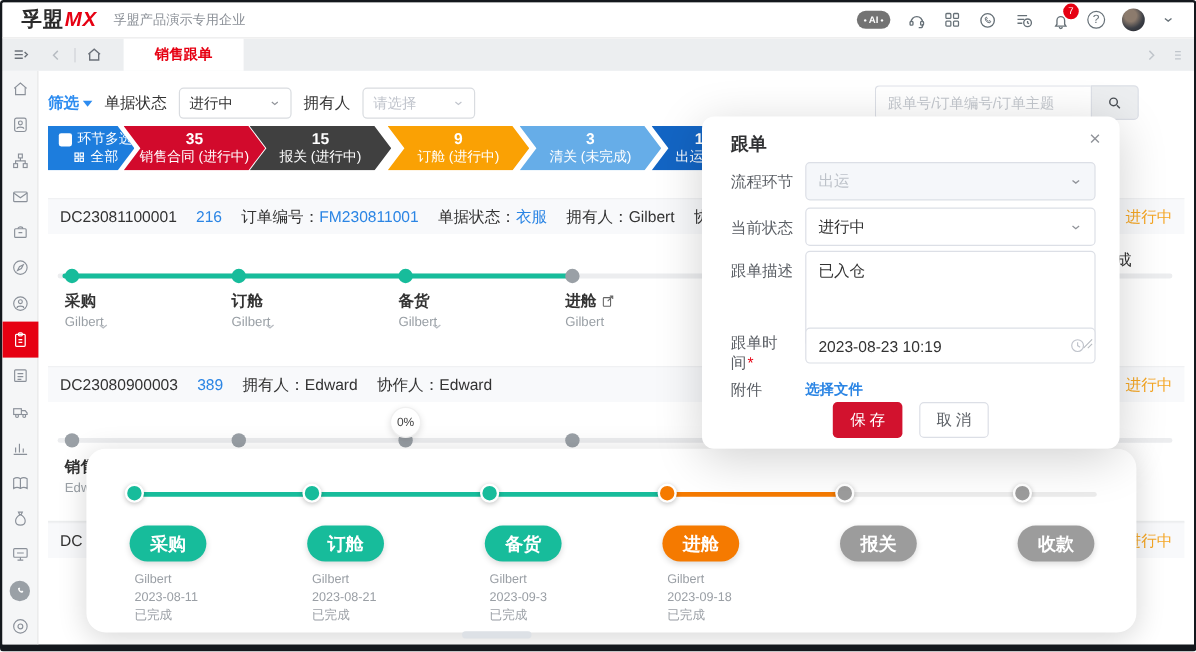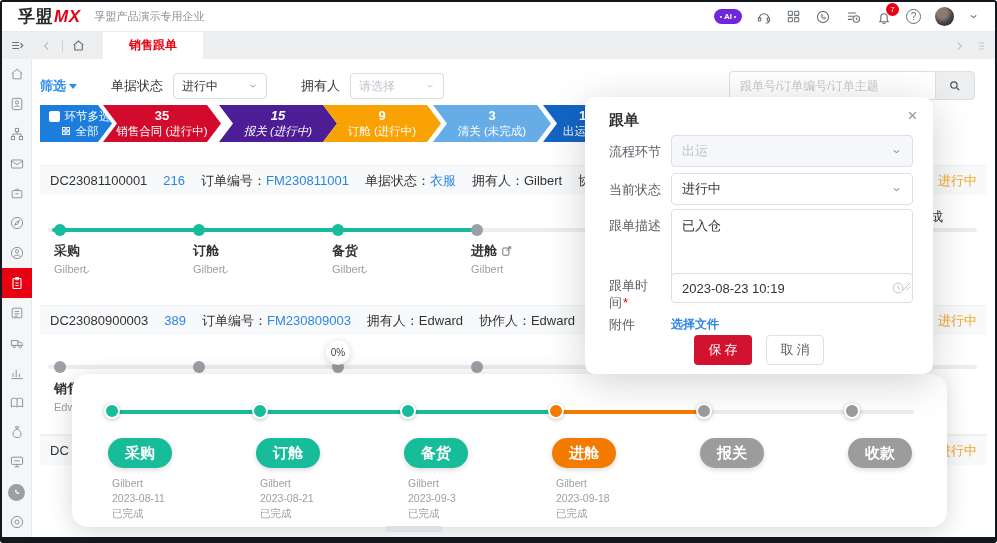--- a/index.html
+++ b/index.html
@@ -7,21 +7,21 @@
 .frame{position:relative;width:997px;height:543px;border:2px solid #14181d;border-bottom-width:6px;border-radius:3px;overflow:hidden;background:#fff}
 svg{display:block}
 
 
 .header{position:absolute;top:0;left:0;right:0;height:30px;background:#fff;border-bottom:1px solid #ececec;display:flex;align-items:center;padding:0 16px;z-index:6}
 .logo{font-size:17px;font-weight:bold;color:#2b2b2b;letter-spacing:.5px;white-space:nowrap}
 .logo-mx{color:#e60012;font-style:italic;margin-left:1px}
 .company{font-size:11px;color:#8a8f96;margin-left:14px}
 .header-icons{margin-left:auto;display:flex;align-items:center;gap:14px}
 .hicon{color:#667077;display:flex;align-items:center;justify-content:center;cursor:pointer}
-.ai-pill{min-width:28px;height:15px;background:#6d28d9;border-radius:8px;color:#fff;font-size:8px;font-weight:bold;display:flex;align-items:center;justify-content:center;gap:2px;padding:0 4px}
+.ai-pill{min-width:28px;height:15px;background:#737373;border-radius:8px;color:#fff;font-size:8px;font-weight:bold;display:flex;align-items:center;justify-content:center;gap:2px;padding:0 4px}
 .ai-dot{width:2px;height:2px;border-radius:50%;background:#fff}
 .bell-wrap{position:relative}
 .badge{position:absolute;top:-6px;right:-7px;background:#e60012;color:#fff;font-size:8px;min-width:13px;height:13px;border-radius:7px;display:flex;align-items:center;justify-content:center;padding:0 3px}
 .help-circle{width:15px;height:15px;border:1.3px solid #667077;border-radius:50%;font-size:10px;color:#667077;display:flex;align-items:center;justify-content:center}
 .avatar{width:19px;height:19px;border-radius:50%;background:radial-gradient(circle at 38% 32%,#8c7b6d 0 28%,#3c3f46 60%,#23252a)}
 
 
 .tabbar{position:absolute;top:30px;left:0;right:0;height:27px;background:#eceef0;display:flex;align-items:center;z-index:5}
 .tb-btn{width:30px;height:27px;display:flex;align-items:center;justify-content:center;color:#6b7179;cursor:pointer}
 .tb-sep{width:1px;height:12px;background:#cfd3d8}
@@ -31,24 +31,24 @@
 
 .sidebar{position:absolute;top:57px;left:0;width:30px;bottom:0;background:#f5f6f7;border-right:1px solid #e9e9e9;display:flex;flex-direction:column;align-items:center;z-index:4}
 .side-icon{width:30px;height:31px;display:flex;align-items:center;justify-content:center;color:#8a9099;cursor:pointer}
 .side-icon.active{background:#e60012;color:#fff}
 .wa-circle{width:17px;height:17px;border-radius:50%;background:#9aa0a6;display:flex;align-items:center;justify-content:center}
 
 
 .filter-bar{position:absolute;top:70px;left:38px;height:28px;display:flex;align-items:center;gap:10px;z-index:1}
 .filter-link{color:#2d8cf0;font-size:13px;font-weight:bold;display:flex;align-items:center;gap:3px;cursor:pointer}
 .caret-down{width:0;height:0;border-left:4px solid transparent;border-right:4px solid transparent;border-top:5px solid #2d8cf0}
-.f-label{font-size:13px;color:#333;margin-left:24px}
+.f-label{font-size:13px;color:#333;margin-left:0}
 .f-select{width:94px;height:26px;border:1px solid #d9dce0;border-radius:4px;background:#fff;display:flex;align-items:center;justify-content:space-between;padding:0 8px;font-size:12px;color:#333;cursor:pointer}
 .f-select .ph{color:#c0c4cc}
-.search-box{position:absolute;top:69px;left:727px;width:246px;height:29px;display:flex;z-index:1}
+.search-box{position:absolute;top:69px;left:727px;width:220px;height:29px;display:flex;z-index:1}
 .search-input{flex:1;height:29px;border:1px solid #dcdfe6;border-right:none;border-radius:4px 0 0 4px;padding:0 10px;font-size:12px;color:#333;outline:none;font-family:"Liberation Sans",sans-serif}
 .search-input::placeholder{color:#c3c7cd}
 .search-btn{width:40px;height:29px;background:#eceef0;border:1px solid #dcdfe6;border-radius:0 4px 4px 0;display:flex;align-items:center;justify-content:center;cursor:pointer;color:#4a4f55}
 
 
 .funnel-seg{position:absolute;top:103px;height:37px;color:#fff;display:flex;flex-direction:column;justify-content:center;align-items:center;line-height:1.3;z-index:1;clip-path:polygon(0 0,calc(100% - 14px) 0,100% 50%,calc(100% - 14px) 100%,0 100%,14px 50%);cursor:pointer}
 .funnel-seg.first{clip-path:polygon(0 0,calc(100% - 14px) 0,100% 50%,calc(100% - 14px) 100%,0 100%);align-items:center;padding-left:7px}
 .fs-count{font-size:13px;font-weight:bold}
 .fs-label{font-size:11.5px;white-space:nowrap}
 .fs-row{display:flex;align-items:center;gap:5px;font-size:11.5px}
@@ -347,21 +347,21 @@
           <rect x="3" y="11.5" width="5.5" height="5.5"></rect>
           <rect x="11.5" y="11.5" width="5.5" height="5.5"></rect>
         </svg>
         <span>全部</span>
       </div>
   </div>
   <div class="funnel-seg" style="left: 101px; width: 118px; background: rgb(210, 10, 44);">
     <span class="fs-count">35</span>
     <span class="fs-label">销售合同 (进行中)</span>
   </div>
-  <div class="funnel-seg" style="left: 217px; width: 118px; background: #4c1d95; font-style: italic;">
+  <div class="funnel-seg" style="left: 206px; width: 118px; background: #404040;">
     <span class="fs-count">15</span>
     <span class="fs-label">报关 (进行中)</span>
   </div>
   <div class="funnel-seg" style="left: 321px; width: 118px; background: rgb(250, 161, 4);">
     <span class="fs-count">9</span>
     <span class="fs-label">订舱 (进行中)</span>
   </div>
   <div class="funnel-seg" style="left: 431px; width: 118px; background: rgb(102, 173, 232);">
     <span class="fs-count">3</span>
     <span class="fs-label">清关 (未完成)</span>
@@ -422,21 +422,20 @@
   <span class="chev" style="left:356px;top:264px">
       <svg width="12" height="12" viewBox="0 0 20 20" fill="none" stroke="currentColor" stroke-width="1.8">
         <path d="M5 8l5 4 5-4"></path>
       </svg>
     </span>
   <span class="fragment" style="left:928px;top:206px">成</span>
 
   <div class="order-strip" style="top:303px">
     <span class="o-doc">DC23080900003</span>
     <span class="o-days">389</span>
-    <span class="pair"><span>订单编号：</span><span class="o-link">FM230809003</span></span>
     <span class="pair"><span>拥有人：</span><span>Edward</span></span>
     <span class="pair"><span>协作人：</span><span>Edward</span></span>
     <span class="o-status">进行中</span>
   </div>
 
   <div class="tl-base" style="left:46px;top:363px;width:929px"></div>
   <span class="tl-dot t-gray" style="left:52px;top:359px"></span>
   <span class="tl-dot t-gray" style="left:191px;top:359px"></span>
   <span class="tl-dot t-gray" style="left:330px;top:359px"></span>
   <span class="tl-dot t-gray" style="left:469px;top:359px"></span>

